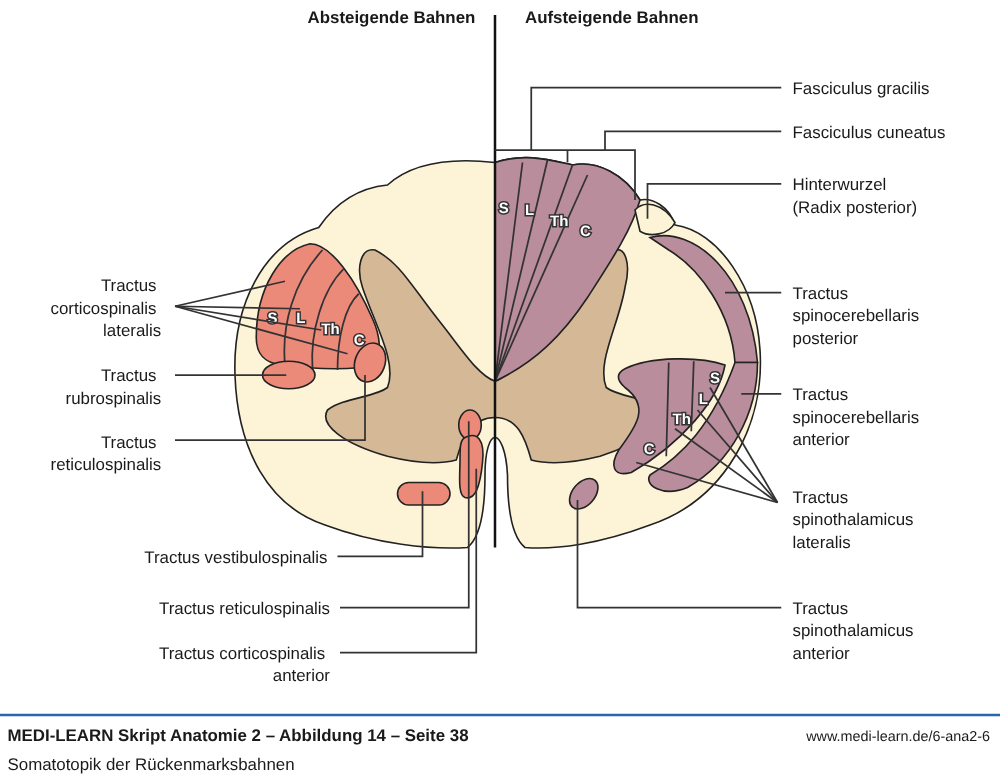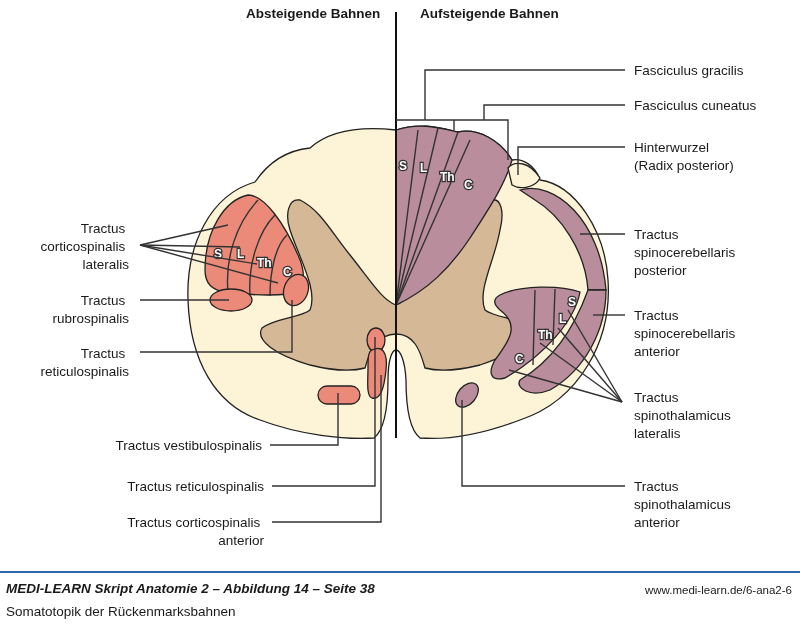--- a/index.html
+++ b/index.html
@@ -6,21 +6,21 @@
   body { width: 800px; height: 625px; position: relative; overflow: hidden;
          font-family: "Liberation Sans", sans-serif; color: #1a1a1a; }
   svg { position: absolute; left: 0; top: 0; }
   .lbl { font-family: "Liberation Sans", sans-serif; font-size: 13.5px; fill: #1a1a1a; }
   .hdr { font-family: "Liberation Sans", sans-serif; font-size: 13.5px; font-weight: bold; fill: #1a1a1a; }
   .seg { font-family: "Liberation Sans", sans-serif; font-size: 12px; font-weight: bold; fill: #ffffff;
          stroke: #333; stroke-width: 2.4px; paint-order: stroke; }
   .outline { stroke: #222; stroke-width: 1.3; }
   .lead { stroke: #333; stroke-width: 1.4; fill: none; }
   .footer-rule { position: absolute; left: 0; top: 571px; width: 800px; height: 2px; background: #2a66b0; }
-  .footer-title { position: absolute; left: 6px; top: 581px; font-size: 13.5px; font-weight: bold; color: #1a1a1a; font-style: italic; }
+  .footer-title { position: absolute; left: 6px; top: 581px; font-size: 13.5px; font-weight: bold; color: #1a1a1a; }
   .footer-sub { position: absolute; left: 6px; top: 604px; font-size: 13.5px; font-weight: normal; color: #1a1a1a; }
   .footer-url { position: absolute; right: 8px; top: 584px; font-size: 11.5px; color: #1a1a1a; }
 </style>
 </head>
 <body>
 
 <svg width="800" height="570" viewBox="0 0 800 570">
 
   <path class="outline" fill="#fdf3d6" d="M396,130
        C420,122 440,128 458,132 C478,128 500,140 512,160

